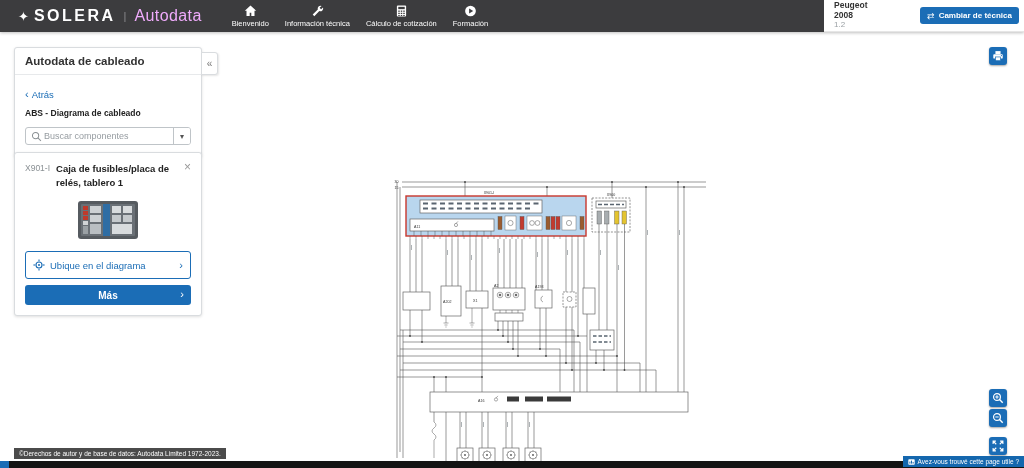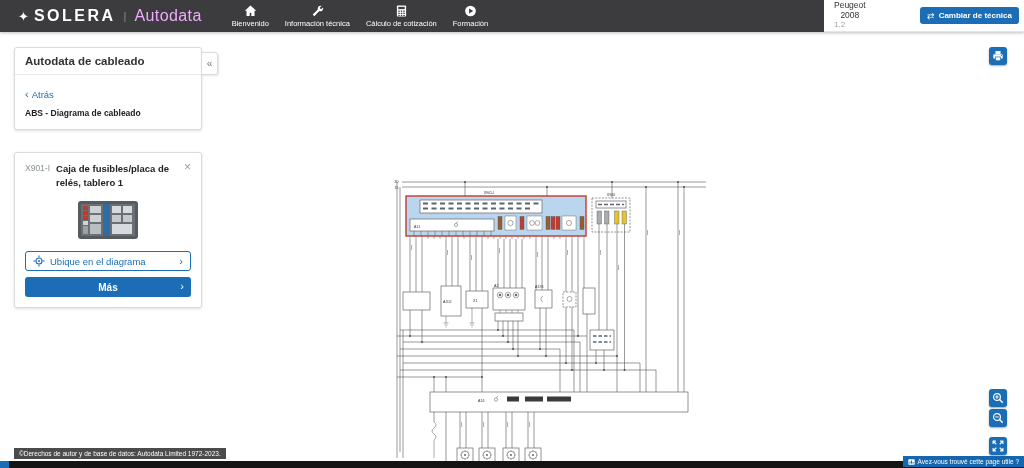--- a/index.html
+++ b/index.html
@@ -28,21 +28,21 @@
   .nav-item .lbl { color:#fff; font-size:7.5px; margin-top:2px; white-space:nowrap; }
   .nav-right { display:flex; margin-left:auto; gap:22px; padding-right:14px; }
   .user-lbl { display:flex; align-items:center; gap:3px; }
   .caret { color:#fff; font-size:7px; }
 
   .vehicle-zone {
     position:absolute; right:0; top:0; width:200px; height:32px; background:#fff;
     display:flex; align-items:center; border-bottom:1px solid #e6e6e6; z-index:21;
   }
   .veh-info { padding-left:10px; font-size:8.5px; line-height:9.5px; color:#333; }
-  .veh-info .make, .veh-info .model { font-weight:normal;text-align:center; }
+  .veh-info .make, .veh-info .model { font-weight:bold; }
   .veh-info .engine { color:#9aa0a4; font-size:8px; }
   .change-btn {
     margin-left:auto; margin-right:5px; background:#1b6db6; color:#fff;
     font-size:8px; font-weight:bold; border:none; border-radius:3px; height:17px;
     display:flex; align-items:center; gap:4px; padding:0 7px; cursor:pointer;
   }
   .change-btn .swap { font-size:9px; font-weight:normal; }
 
   
   .card {
@@ -81,21 +81,21 @@
     color:#555; font-size:8px; cursor:pointer; background:#fff;
   }
 
   .card2 { top:152px; padding:9px 10px 10px; }
   .card2-head { display:flex; align-items:flex-start; }
   .comp-code { color:#8a9094; font-size:8.5px; margin-right:6px; margin-top:1px; white-space:nowrap; }
   .comp-title { font-weight:bold; font-size:9.5px; color:#222; line-height:14px; width:116px; }
   .close-x { margin-left:auto; color:#999; font-size:12px; line-height:10px; cursor:pointer; }
   .thumb-wrap { display:flex; justify-content:center; margin:9px 0 10px; }
   .locate-btn {
-    display:flex; align-items:center; gap:5px; height:20px; width:100%;
+    display:flex; align-items:center; gap:5px; height:28px; width:100%;
     border:1px solid #1b6db6; border-radius:3px; background:#fff; color:#1b6db6;
     font-size:9.5px; padding:0 7px; cursor:pointer; font-family:"Liberation Sans",sans-serif;
   }
   .locate-btn .chev { margin-left:auto; font-size:11px; }
   .more-btn {
     position:relative; margin-top:6px; height:20px; width:100%;
     background:#1b6db6; border:none; border-radius:3px; color:#fff;
     font-size:10px; font-weight:bold; cursor:pointer; font-family:"Liberation Sans",sans-serif;
   }
   .more-btn .chev { position:absolute; right:7px; top:3px; font-size:11px; font-weight:normal; }
@@ -219,20 +219,32 @@
   <div class="card1-header">Autodata de cableado</div>
   <div class="collapse-tab">
     <span>«</span>
   </div>
   <div class="card1-body">
     <span class="back-link">
       <span class="bk">‹</span>
       <span>Atrás</span>
     </span>
     <div class="panel-subtitle">ABS - Diagrama de cableado</div>
+    <div class="combo">
+      <span class="sicon">
+        <svg width="11" height="11" viewBox="0 0 12 12">
+            <circle cx="5" cy="5" r="3.4" fill="none" stroke="#8a9094" stroke-width="1.1"></circle>
+            <line x1="7.6" y1="7.6" x2="10.8" y2="10.8" stroke="#8a9094" stroke-width="1.1"></line>
+          </svg>
+      </span>
+      <input placeholder="Buscar componentes" style="">
+      <span class="dd">
+        <span>▾</span>
+      </span>
+    </div>
   </div>
 </div>
 
 <div class="card card2">
   <div class="card2-head">
     <span class="comp-code">X901-I</span>
     <span class="comp-title">Caja de fusibles/placa de relés, tablero 1</span>
     <span class="close-x">×</span>
   </div>
   <div class="thumb-wrap">

